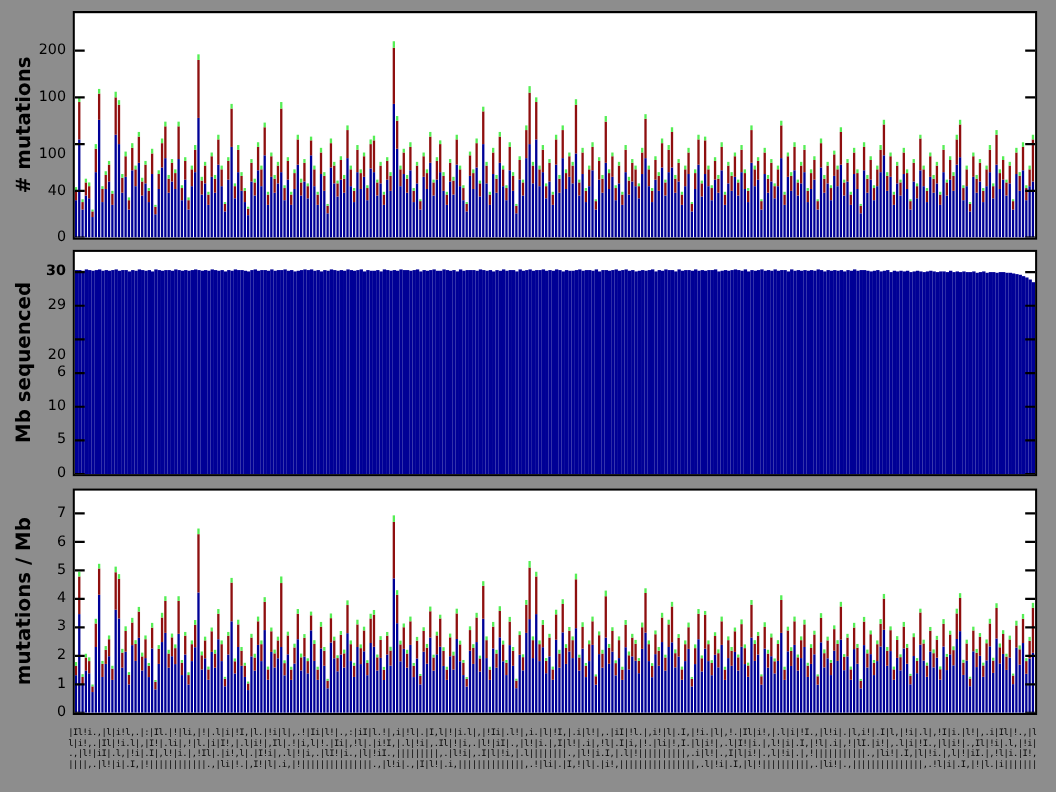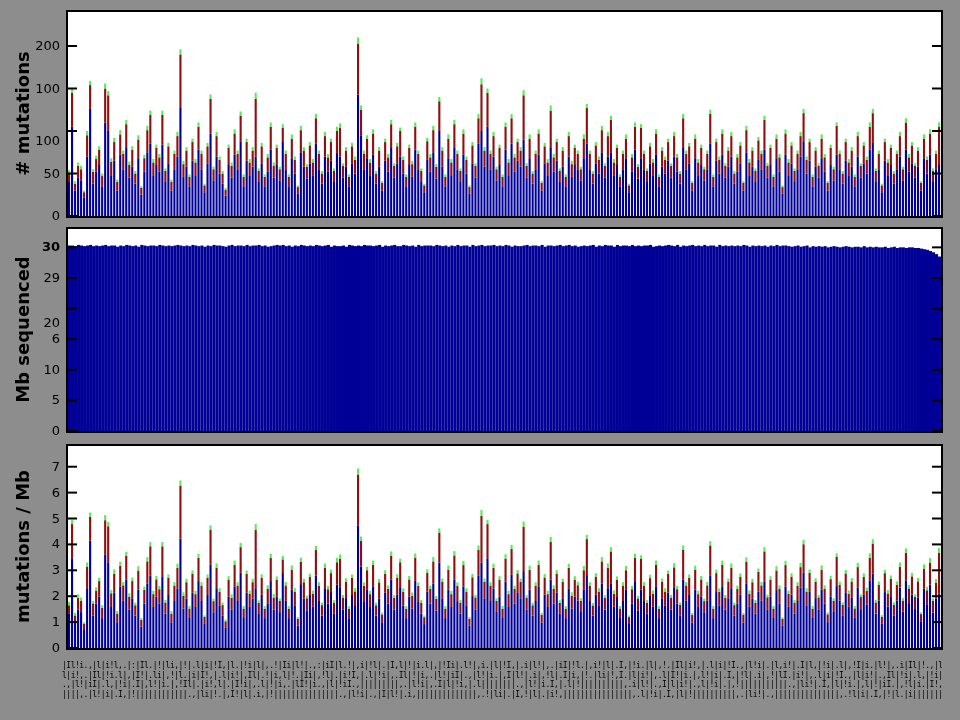--- a/index.html
+++ b/index.html
@@ -2180,21 +2180,21 @@
 
 
   <div class="footer-labels">
     <div class="footer-row">|Il!i.,|l|i!l,.|:|Il.|!|li,|!|.l|i|!I,|l.|!i|l|,.!|Ii|l!|.,:|iI|l.!|,i|!l|.|I,l|!|i.l|,|!Ii|.l!|,i.|l|!I,|.i|l!|,.|iI|!l.|,i!|l|.I,|!i.|l|,!.|Il|i!,|.l|i|!I.,|l!i|.|l,i!|.I|l,|!i|.l|,!I|i.|l!|,.i|Il|!.,|li|!l.|,iI!|.l|i</div>
     <div class="footer-row">l|i!,.|Il|!i.l|,|I!|.li|,!|l.|i|I!,|.l|i!|,Il|.!|i,l|!.|Ii|,!l|.|i!I,|.l|!i|,.Il|!|i,.|l!|iI|.,|l!|i.|,I|l!|.i|,!l|.I|i,|!.|li|!,I.|l|i!|,.l|I!|i.|,l!|i|.I,|!l|.i|,!|lI.|i!|,.l|i|!I.,|l|i!|.,Il|!i|.l,|!i|.|lI!,.l|i|!.I</div>
     <div class="footer-row">.,|l!|iI|.l,|!i|.I|,l!|i.|,!Il|.|i!,l|.|I!i|,.l|!|i,.|lI!|i.,|l|!iI.,|||||||||,.|l!i|,.I|l|!i,|.l||||||||.,|l!|i.I,|.l|!||||||||||,.i|l!|.,I|l|i!|.,l|!i|.|,!|||||||||||.,|li!|.I,|l|!i.|,l|!|iI.|,!l|i.|I!,.|l|i!|.I,l|!</div>
     <div class="footer-row">||||,.|l!|i|.I,|!||||||||||||.,|li|!.|,I!|l|.i,|!|||||||||||||||.,|l!i|.,|I|l!|.i,||||||||||||||,.!|li|.|I,!|l|.|i!,||||||||||||||||,.l|!i|.I,|l|!||||||||||,.|li!|.,|||||||||||||||,.!l|i|.I,|!|l.|i||||||||,.|l!i|.I|l!</div>
   </div>
 
 <div class="tick-label" style="left: 10px; top: 208px;">0</div>
-    <div class="tick-label" style="left: 10px; top: 165.5px;">50</div>
+    <div class="tick-label" style="left: 10px; top: 165.5px;">40</div>
     <div class="tick-label" style="left: 10px; top: 133px;">100</div>
     <div class="tick-label" style="left: 10px; top: 80.5px;">100</div>
     <div class="tick-label" style="left: 10px; top: 38px;">200</div>
     <div class="tick-label" style="left: 10px; top: 423px;">0</div>
     <div class="tick-label" style="left: 10px; top: 392.394px;">5</div>
     <div class="tick-label" style="left: 10px; top: 361.788px;">10</div>
     <div class="tick-label" style="left: 10px; top: 331.182px;">6</div>
     <div class="tick-label" style="left: 10px; top: 300.576px; margin-top: 14px;">20</div>
     <div class="tick-label" style="left: 10px; top: 269.97px;">29</div>
     <div class="tick-label" style="left: 10px; top: 239.364px; font-weight: bold;">30</div>

